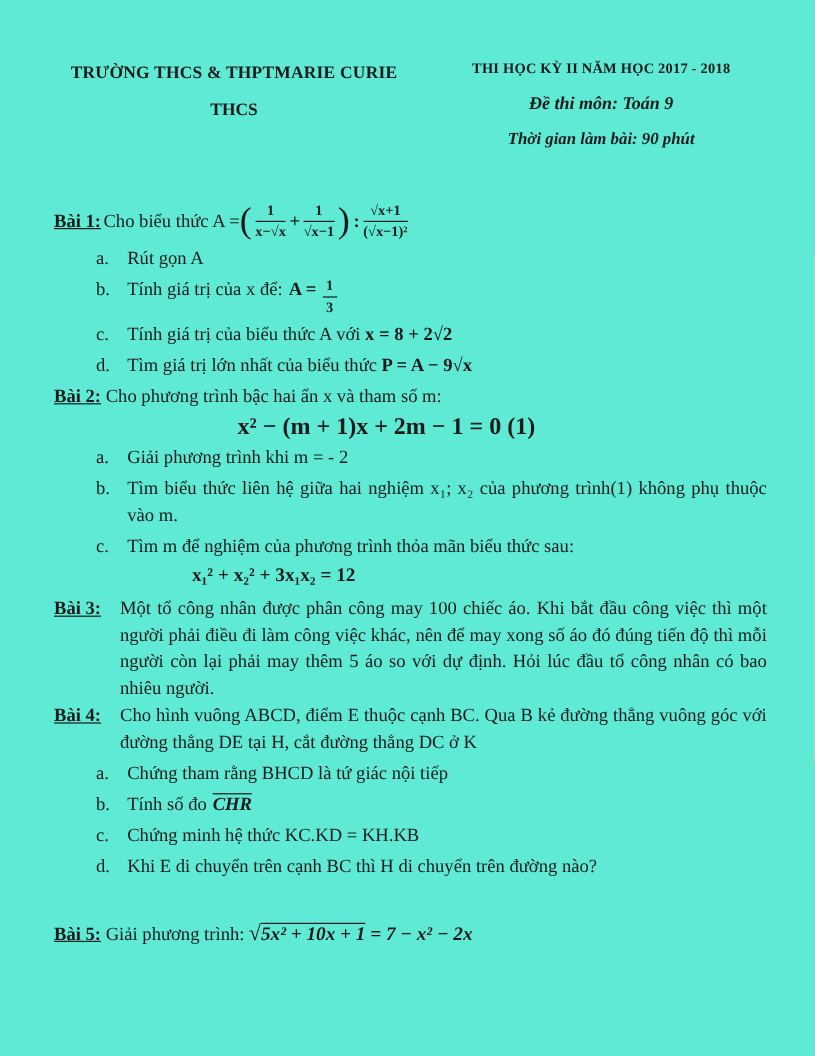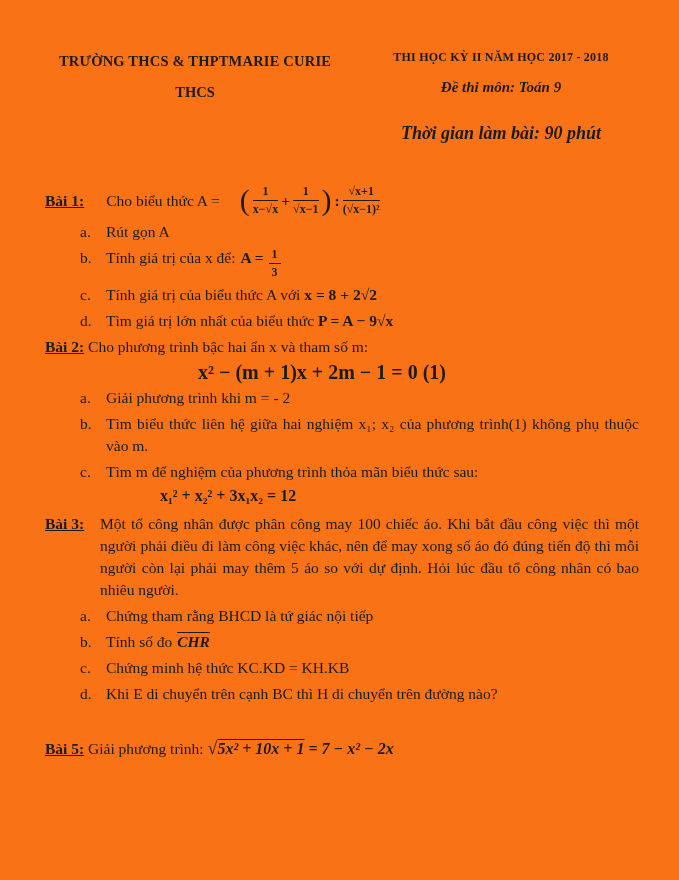--- a/index.html
+++ b/index.html
@@ -1,51 +1,51 @@
 <!DOCTYPE html>
 <html><head>
 <meta charset="utf-8">
 <style>
   html,body{margin:0;padding:0;background:#e8e8e8;}
   .page{
-    width:679px;height:880px;background:#f97316;color:#1b1b1b;
+    width:679px;height:880px;background:#5eead4;color:#1b1b1b;
     font-family:"Liberation Serif",serif;font-size:15.5px;line-height:22px;
     box-sizing:border-box;padding:46px 40px 0 45px;position:relative;
     overflow:hidden;margin:0 auto;
   }
   
   .hdr{display:flex;align-items:flex-start;}
   .hdr-left{width:300px;text-align:center;font-weight:bold;padding-top:4px;}
   .hdr-left .l1{font-size:14.5px;letter-spacing:.2px;}
   .hdr-left .l2{font-size:14.5px;margin-top:9px;}
   .hdr-right{flex:1;text-align:center;padding-left:18px;}
   .hdr-right .t1{font-size:12px;font-weight:bold;letter-spacing:.2px;}
   .hdr-right .t2{font-size:15px;font-weight:bold;font-style:italic;margin-top:8px;}
-  .hdr-right .t3{font-size:18px;font-weight:bold;font-style:italic;margin-top:24px;}
+  .hdr-right .t3{font-size:14px;font-weight:bold;font-style:italic;margin-top:8px;}
   
   .content{margin-top:40px;}
   .prob{margin-bottom:1px;}
   .blabel{font-weight:bold;text-decoration:underline;white-space:nowrap;}
   .prob-flex{display:flex;}
   .prob-flex .blabel{flex:none;width:55px;}
   .prob-flex .ptext{flex:1;text-align:justify;}
   .items{margin-left:35px;}
   .item{display:flex;margin:4px 0;}
   .ikey{flex:none;width:26px;font-weight:normal;}
   .ibody{flex:1;}
   .itext{text-align:justify;}
   .mathb{font-weight:bold;}
   
   .mathrow{display:inline-flex;align-items:center;gap:3px;font-weight:bold;}
   .frac{display:inline-flex;flex-direction:column;text-align:center;
         vertical-align:middle;font-size:12px;line-height:15px;font-weight:bold;}
   .frac .num{border-bottom:1.3px solid #1b1b1b;padding:0 3px 1px 3px;}
   .frac .den{padding-top:1px;}
   .bigparen{font-size:30px;font-weight:normal;line-height:30px;position:relative;top:-1px;}
-  .head-flex{display:flex;align-items:center;gap:20px;}
+  .head-flex{display:flex;align-items:center;gap:0;}
   .head-flex .blabel{margin-right:2px;}
   .eq-center{text-align:center;font-weight:bold;font-size:20px;margin:3px 40px 3px 0;}
   .sub-eq{font-weight:bold;font-size:16px;margin:2px 0 2px 54px;}
   .inline-frac-row{display:inline-flex;gap:5px;}
   .angle{font-style:italic;font-weight:bold;text-decoration:overline;padding:0 1px;}
   .sqrt{white-space:nowrap;font-weight:bold;font-style:italic;}
   .sqrt .sym{font-style:normal;font-size:18px;}
   .sqrt .rad{text-decoration:overline;}
   .b5-math{font-weight:bold;font-style:italic;font-size:16px;}
   .gap-b5{margin-top:32px;}
@@ -147,20 +147,24 @@
     </div>
 
     <div class="prob">
       <div class="prob-flex">
         <span class="blabel">Bài 3:</span>
         <span class="ptext">Một tổ công nhân được phân công may 100 chiếc áo. Khi bắt đầu công việc thì một người phải điều đi làm công việc khác, nên để may xong số áo đó đúng tiến độ thì mỗi người còn lại phải may thêm 5 áo so với dự định. Hỏi lúc đầu tổ công nhân có bao nhiêu người.</span>
       </div>
     </div>
 
     <div class="prob">
+      <div class="prob-flex">
+        <span class="blabel">Bài 4:</span>
+        <span class="ptext">Cho hình vuông ABCD, điểm E thuộc cạnh BC. Qua B kẻ đường thẳng vuông góc với đường thẳng DE tại H, cắt đường thẳng DC ở K</span>
+      </div>
       <div class="items">
         <div class="item">
           <span class="ikey">a.</span>
           <span class="ibody itext">Chứng tham rằng BHCD là tứ giác nội tiếp</span>
         </div>
         <div class="item">
           <span class="ikey">b.</span>
           <span class="ibody"><span>Tính số đo</span> <span class="angle">CHR</span></span>
         </div>
         <div class="item">

